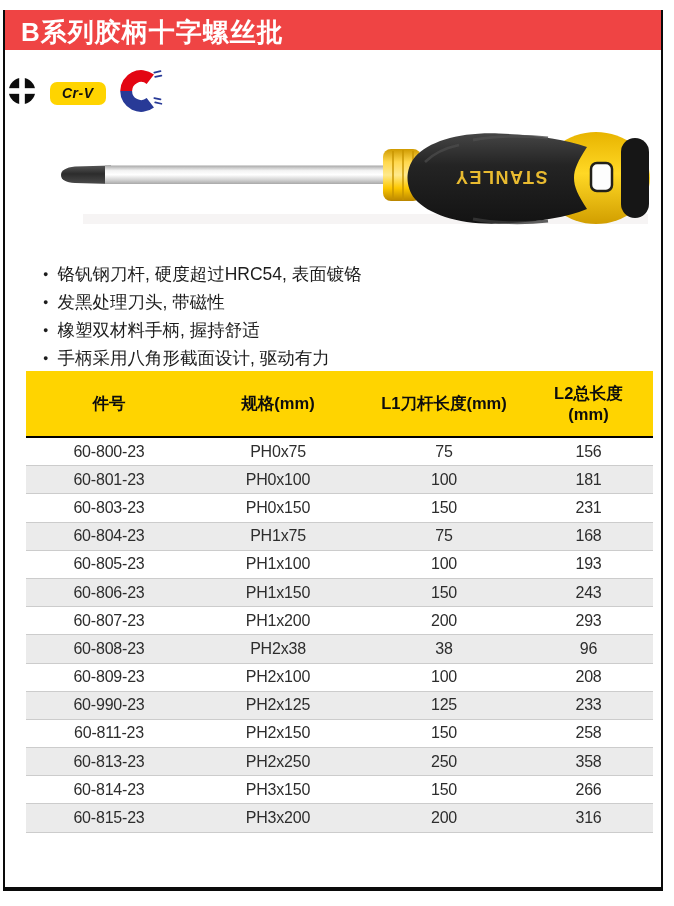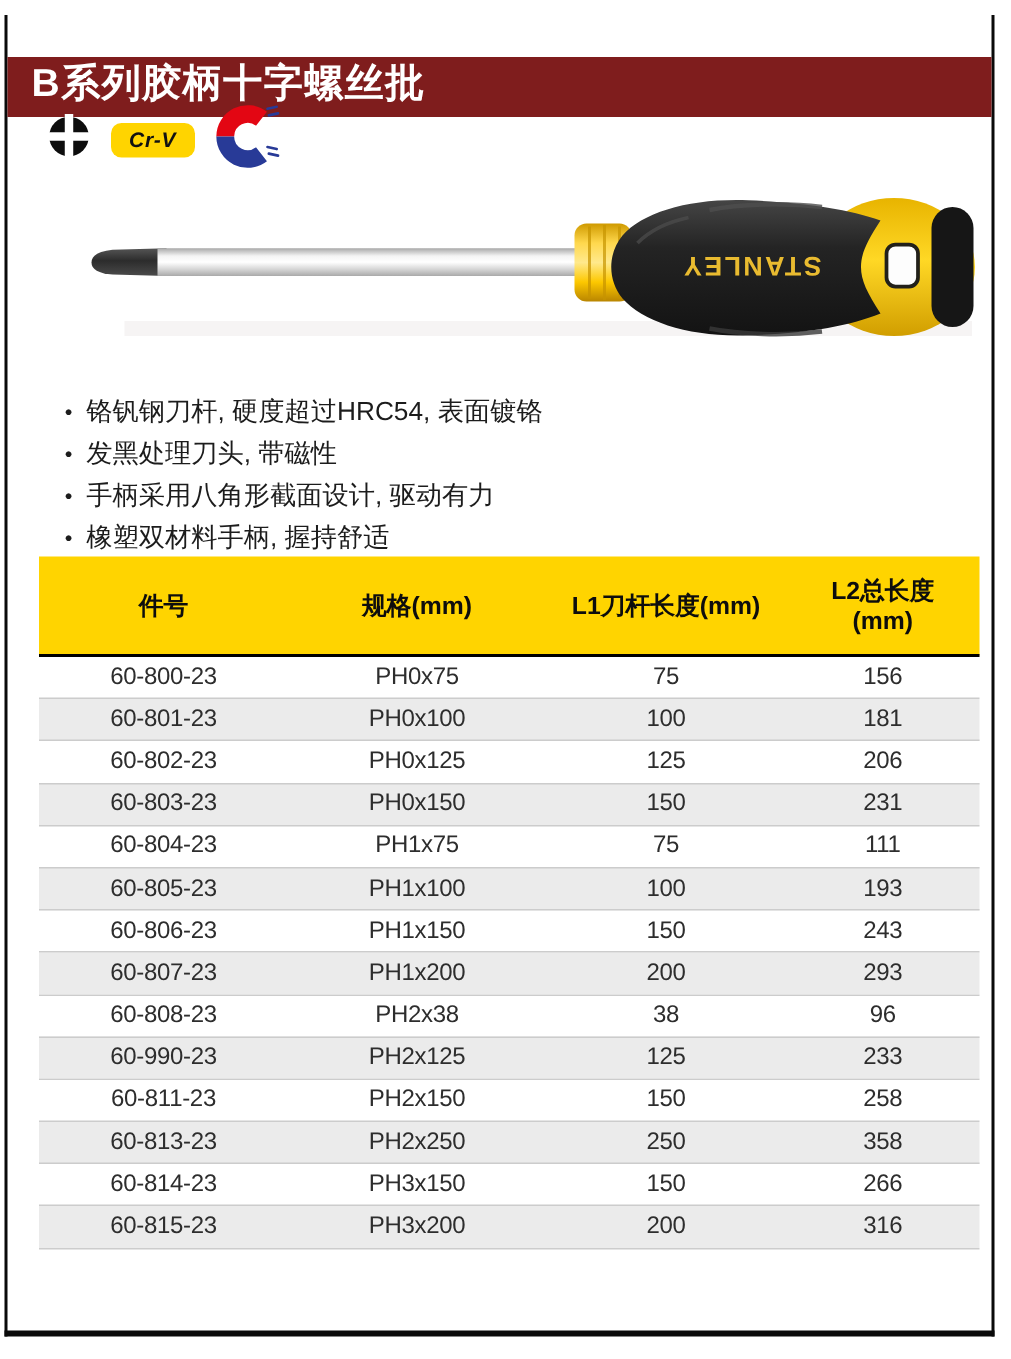--- a/index.html
+++ b/index.html
@@ -17,34 +17,33 @@
     width: 660px; height: 881px;
     box-sizing: border-box;
     border-left: 2px solid #0a0a0a;
     border-right: 2px solid #0a0a0a;
     border-bottom: 4px solid #0a0a0a;
     background: #ffffff;
   }
   .titlebar {
     position: absolute; left: 0; top: 0;
     width: 100%; height: 40px;
-    background: #7f1d1d;
-    display: flex; align-items: flex-start;
+    background: #ef4444;
+    display: flex; align-items: flex-end;
     box-sizing: border-box;
     padding-left: 16px;
-    margin-top: 28px;
   }
   .titlebar .title {
     color: #ffffff;
     font-size: 26px;
     font-weight: bold;
     letter-spacing: 1px;
   }
   .icons-row {
-    position: absolute; left: 26px; top: 60px;
+    position: absolute; left: 2px; top: 60px;
     height: 46px;
     display: flex; align-items: center; gap: 13px;
   }
   .crv-badge {
     background: #ffd400;
     border-radius: 7px;
     padding: 3px 12px 4px 12px;
     font-size: 14px;
     font-weight: bold;
     font-style: italic;
@@ -198,22 +197,22 @@
 
       <rect x="538" y="35" width="21" height="28" rx="6" fill="#fdfdfd" stroke="#22201a" stroke-width="2.5"></rect>
 
       <text transform="rotate(180 448 50)" x="448" y="57" text-anchor="middle" font-family="Liberation Sans, sans-serif" font-size="18" font-weight="bold" letter-spacing="1.5" fill="#e9bb30">STANLEY</text>
     </svg>
   </div>
 
   <ul class="features">
       <li>铬钒钢刀杆, 硬度超过HRC54, 表面镀铬</li>
       <li>发黑处理刀头, 带磁性</li>
+      <li>橡塑双材料手柄, 握持舒适</li>
       <li>手柄采用八角形截面设计, 驱动有力</li>
-      <li>橡塑双材料手柄, 握持舒适</li>
     </ul>
 
   <table class="spec-table">
     <colgroup>
       <col class="col-part">
         <col class="col-spec">
         <col class="col-l1">
         <col class="col-l2">
     </colgroup>
     <thead>
@@ -231,36 +230,30 @@
           <td>75</td>
           <td>156</td>
         </tr>
         <tr>
           <td>60-801-23</td>
           <td>PH0x100</td>
           <td>100</td>
           <td>181</td>
         </tr>
         <tr>
-          <td>60-802-23</td>
-          <td>PH0x125</td>
-          <td>125</td>
-          <td>206</td>
-        </tr>
-        <tr>
           <td>60-803-23</td>
           <td>PH0x150</td>
           <td>150</td>
           <td>231</td>
         </tr>
         <tr>
           <td>60-804-23</td>
           <td>PH1x75</td>
           <td>75</td>
-          <td>111</td>
+          <td>168</td>
         </tr>
         <tr>
           <td>60-805-23</td>
           <td>PH1x100</td>
           <td>100</td>
           <td>193</td>
         </tr>
         <tr>
           <td>60-806-23</td>
           <td>PH1x150</td>
@@ -273,20 +266,26 @@
           <td>200</td>
           <td>293</td>
         </tr>
         <tr>
           <td>60-808-23</td>
           <td>PH2x38</td>
           <td>38</td>
           <td>96</td>
         </tr>
         <tr>
+          <td>60-809-23</td>
+          <td>PH2x100</td>
+          <td>100</td>
+          <td>208</td>
+        </tr>
+        <tr>
           <td>60-990-23</td>
           <td>PH2x125</td>
           <td>125</td>
           <td>233</td>
         </tr>
         <tr>
           <td>60-811-23</td>
           <td>PH2x150</td>
           <td>150</td>
           <td>258</td>

